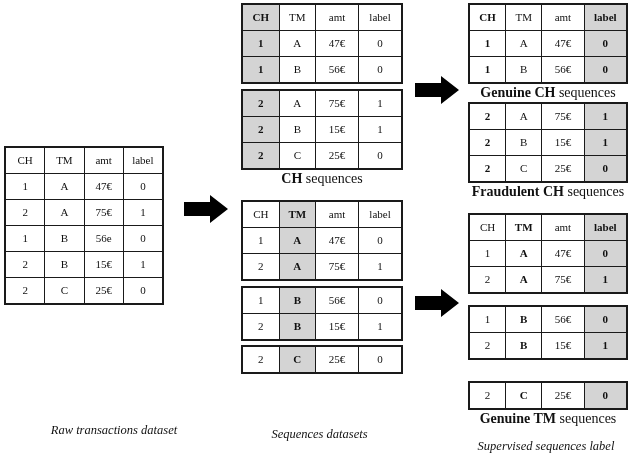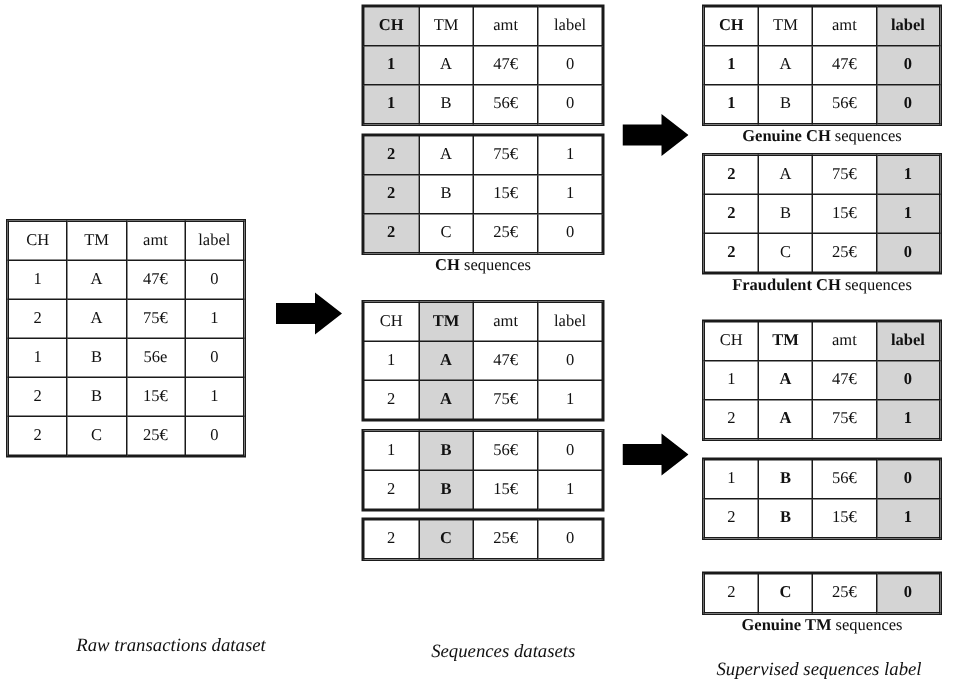--- a/index.html
+++ b/index.html
@@ -49,21 +49,21 @@
   .tblwrap > table {
     position: static;
     width: 100%;
     border-collapse: collapse;
     table-layout: fixed;
   }
 
   
   .cap-bold {
     position: absolute;
-    font-size: 11px;
+    font-size: 14px;
     font-weight: bold;
     text-align: center;
     white-space: nowrap;
     line-height: 1;
   }
   .cap-bold .reg { font-weight: normal; }
   .cap-italic {
     position: absolute;
     font-size: 12.5px;
     font-style: italic;
@@ -277,21 +277,21 @@
           <td>2</td>
           <td class="shade bold">C</td>
           <td>25€</td>
           <td>0</td>
         </tr>
       </tbody>
     </table>
   </div>
 
 
-  <div class="cap-italic" style="left:248px; top:428px; width:175px;">Sequences datasets</div>
+  <div class="cap-italic" style="left:232px; top:428px; width:175px;">Sequences datasets</div>
 
   <div class="arrow" style="left:415px; top:75px;">
     <svg viewBox="0 0 44 30" preserveAspectRatio="none">
       <polygon points="0,8 26,8 26,1 44,15 26,29 26,22 0,22" fill="#000000"></polygon>
     </svg>
   </div>
 
   <div class="arrow" style="left:415px; top:288px;">
     <svg viewBox="0 0 44 30" preserveAspectRatio="none">
       <polygon points="0,8 26,8 26,1 44,15 26,29 26,22 0,22" fill="#000000"></polygon>

